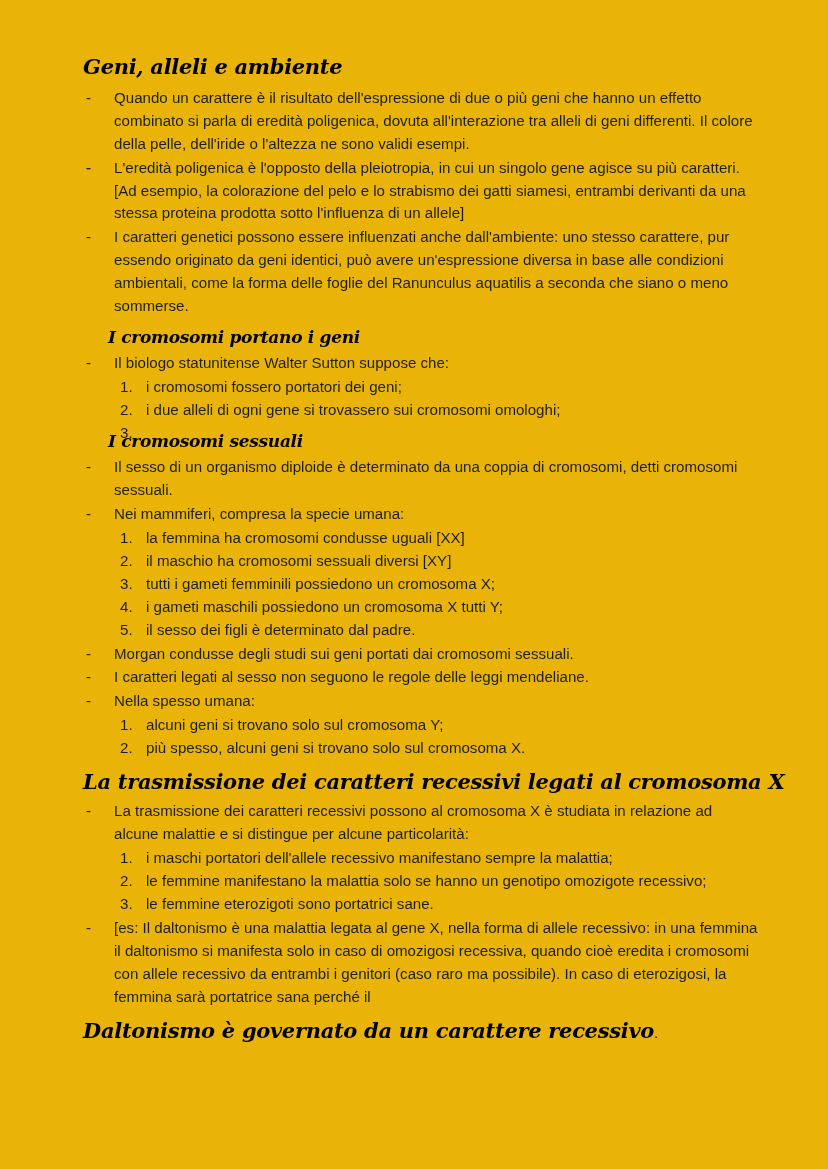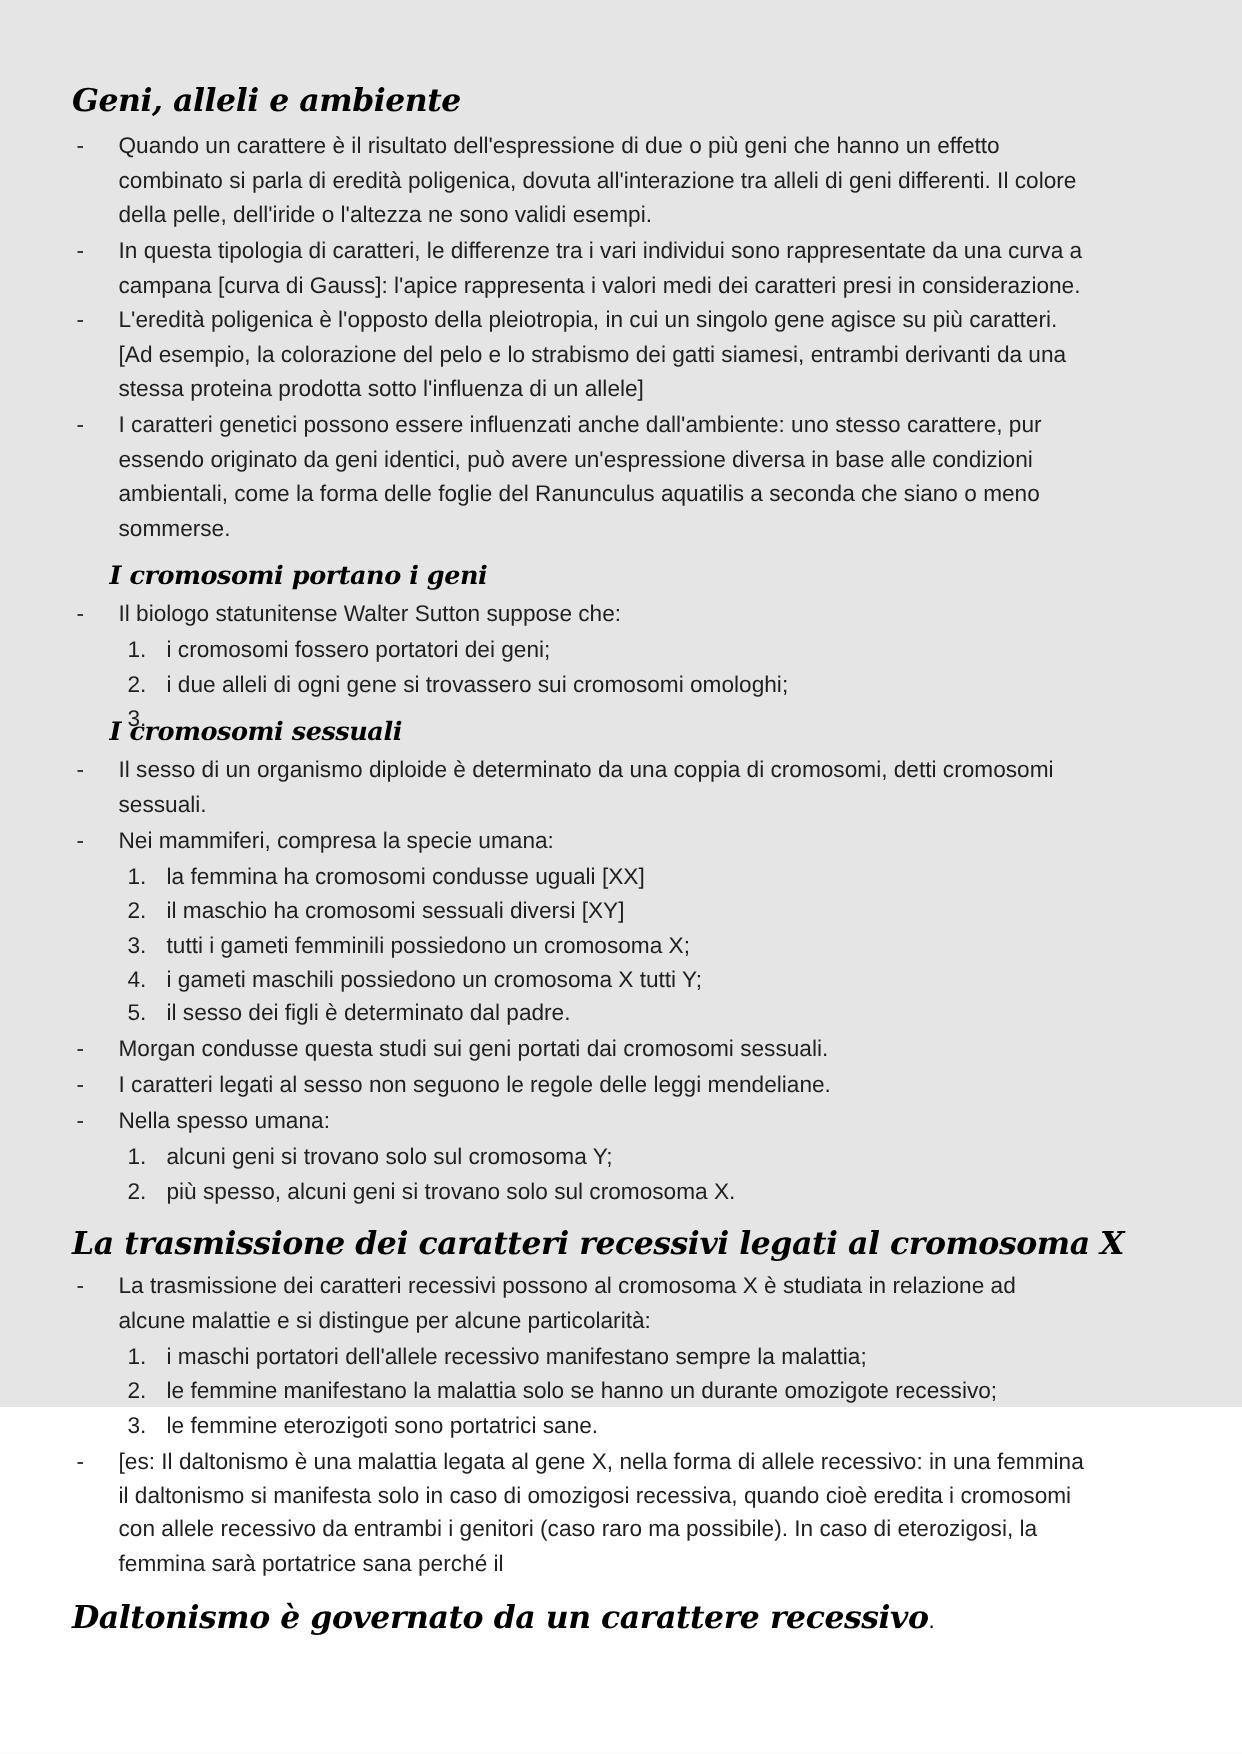--- a/index.html
+++ b/index.html
@@ -10,24 +10,24 @@
   body {
     width: 828px;
     height: 1169px;
     font-family: "Liberation Sans", sans-serif;
     color: #1a1a1a;
     -webkit-font-smoothing: antialiased;
   }
   .page {
     position: relative;
     width: 828px;
-    height: 938px;
-    background: #e5e5e5;
+    height: 1169px;
+    background: #eab308;
     box-sizing: border-box;
-    padding: 55px 68px 0 48px;
+    padding: 55px 68px 0 83px;
   }
   .doc {
     width: 675px;
   }
 
   
   .heading {
     font-family: "DejaVu Serif", "Liberation Serif", serif;
     font-weight: bold;
     font-style: italic;
@@ -119,21 +119,20 @@
 
     <div class="block">
       <h1 class="heading h-main">Geni, alleli e ambiente</h1>
       <ul class="dash-list">
         <li class="dash-item">
           <span class="dash-mark">-</span>
           <span>Quando un carattere è il risultato dell'espressione di due o più geni che hanno un effetto combinato si parla di eredità poligenica, dovuta all'interazione tra alleli di geni differenti. Il colore della pelle, dell'iride o l'altezza ne sono validi esempi.</span>
         </li>
         <li class="dash-item">
           <span class="dash-mark">-</span>
-          <span>In questa tipologia di caratteri, le differenze tra i vari individui sono rappresentate da una curva a campana [curva di Gauss]: l'apice rappresenta i valori medi dei caratteri presi in considerazione.</span>
         </li>
         <li class="dash-item">
           <span class="dash-mark">-</span>
           <span>L'eredità poligenica è l'opposto della pleiotropia, in cui un singolo gene agisce su più caratteri. [Ad esempio, la colorazione del pelo e lo strabismo dei gatti siamesi, entrambi derivanti da una stessa proteina prodotta sotto l'influenza di un allele]</span>
         </li>
         <li class="dash-item">
           <span class="dash-mark">-</span>
           <span>I caratteri genetici possono essere influenzati anche dall'ambiente: uno stesso carattere, pur essendo originato da geni identici, può avere un'espressione diversa in base alle condizioni ambientali, come la forma delle foglie del Ranunculus aquatilis a seconda che siano o meno sommerse.</span>
         </li>
       </ul>
@@ -195,21 +194,21 @@
           <span class="num-mark">5.</span>
           <span>il sesso dei figli è determinato dal padre.</span>
         </li>
       </ol>
     </div>
 
     <div class="block">
       <ul class="dash-list">
         <li class="dash-item">
           <span class="dash-mark">-</span>
-          <span>Morgan condusse questa studi sui geni portati dai cromosomi sessuali.</span>
+          <span>Morgan condusse degli studi sui geni portati dai cromosomi sessuali.</span>
         </li>
         <li class="dash-item">
           <span class="dash-mark">-</span>
           <span>I caratteri legati al sesso non seguono le regole delle leggi mendeliane.</span>
         </li>
         <li class="dash-item">
           <span class="dash-mark">-</span>
           <span>Nella spesso umana:</span>
         </li>
       </ul>
@@ -233,21 +232,21 @@
           <span>La trasmissione dei caratteri recessivi possono al cromosoma X è studiata in relazione ad alcune malattie e si distingue per alcune particolarità:</span>
         </li>
       </ul>
       <ol class="num-list">
         <li class="num-item">
           <span class="num-mark">1.</span>
           <span>i maschi portatori dell'allele recessivo manifestano sempre la malattia;</span>
         </li>
         <li class="num-item">
           <span class="num-mark">2.</span>
-          <span>le femmine manifestano la malattia solo se hanno un durante omozigote recessivo;</span>
+          <span>le femmine manifestano la malattia solo se hanno un genotipo omozigote recessivo;</span>
         </li>
         <li class="num-item">
           <span class="num-mark">3.</span>
           <span>le femmine eterozigoti sono portatrici sane.</span>
         </li>
       </ol>
       <ul class="dash-list">
         <li class="dash-item">
           <span class="dash-mark">-</span>
           <span>[es: Il daltonismo è una malattia legata al gene X, nella forma di allele recessivo: in una femmina il daltonismo si manifesta solo in caso di omozigosi recessiva, quando cioè eredita i cromosomi con allele recessivo da entrambi i genitori (caso raro ma possibile). In caso di eterozigosi, la femmina sarà portatrice sana perché il</span>

